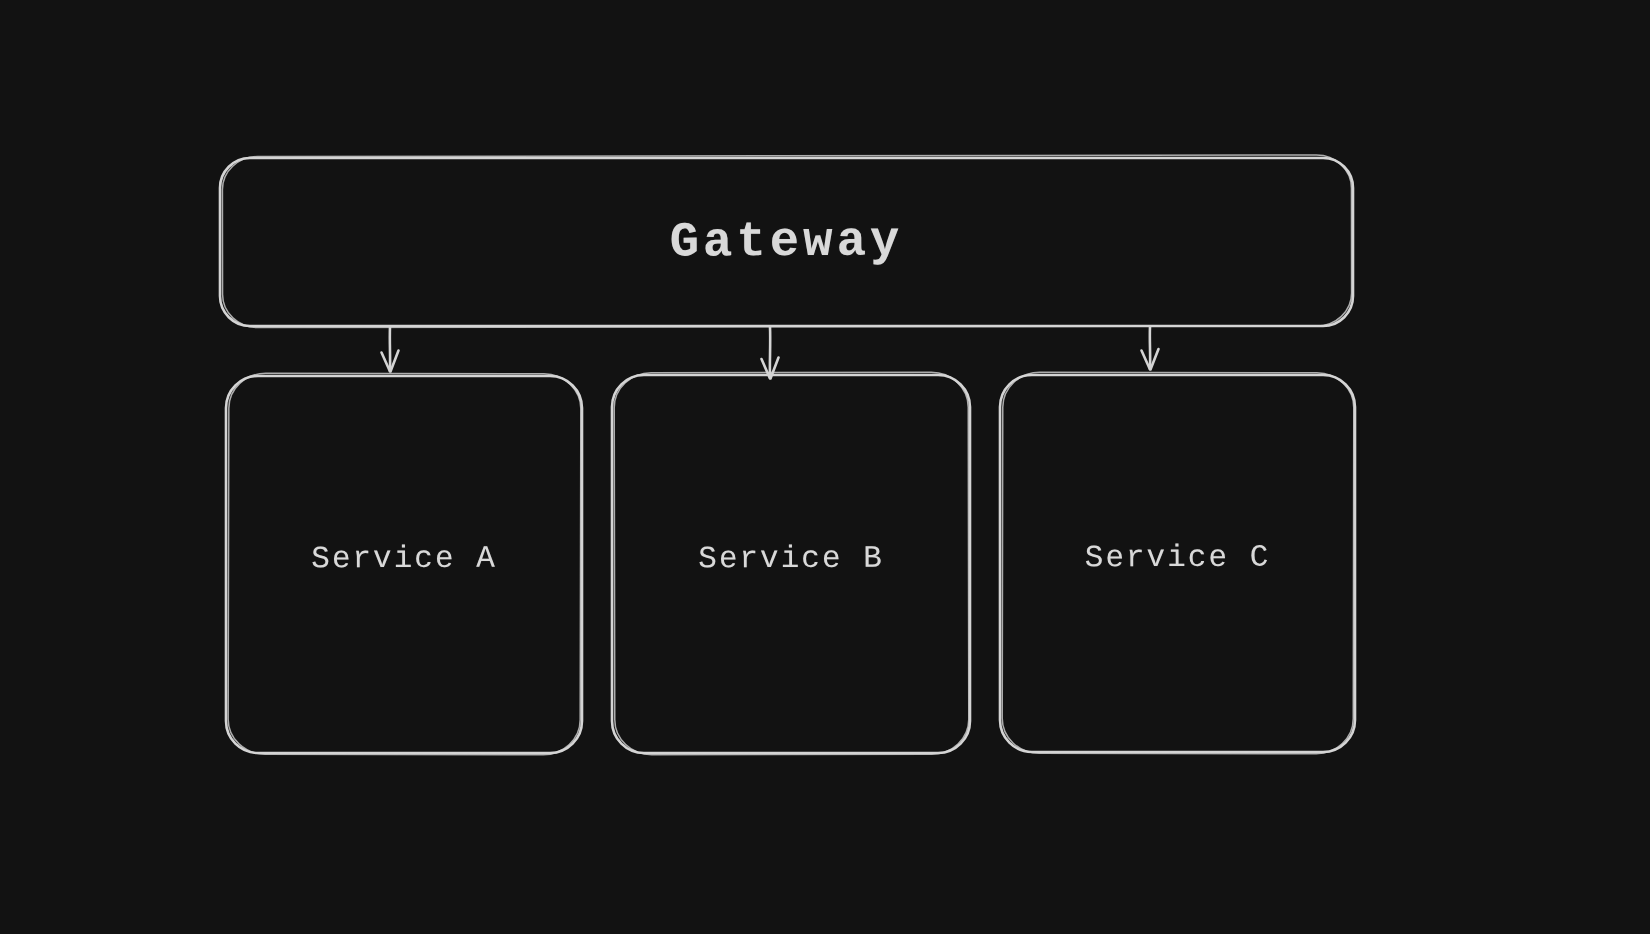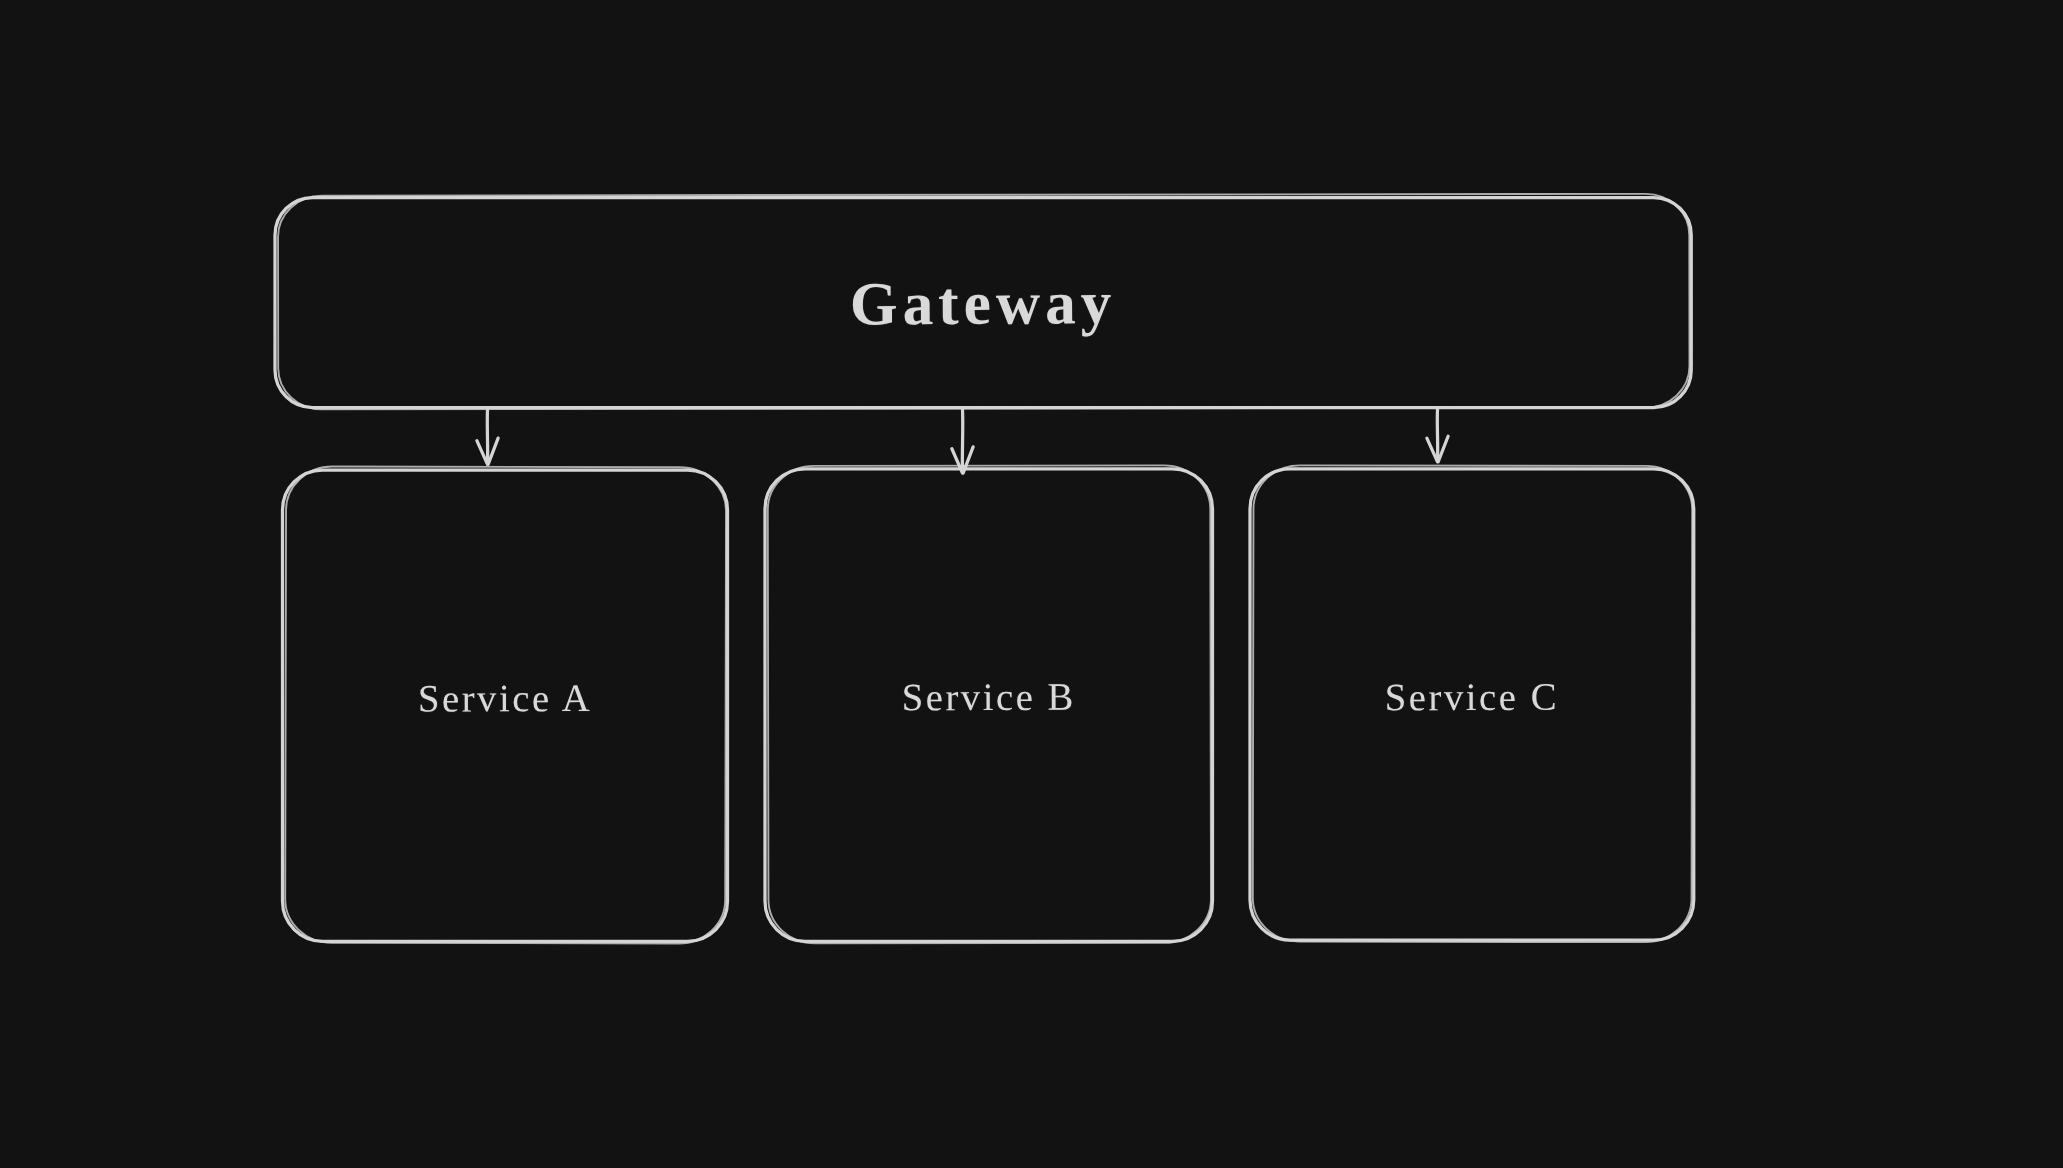--- a/index.html
+++ b/index.html
@@ -8,21 +8,21 @@
     --text-color: #d9d9d9;
   }
   * { box-sizing: border-box; }
   html, body { margin: 0; padding: 0; background: var(--canvas-bg); }
   .stage {
     position: relative;
     width: 1438px;
     height: 934px;
     background: var(--canvas-bg);
     overflow: hidden;
-    font-family: Liberation Serif, serif;
+    font-family: Liberation Mono, monospace;
   }
   .diagram-layer {
     position: absolute;
     left: 0; top: 0;
     width: 1650px;
     height: 934px;
     display: block;
   }
   .sketch {
     fill: none;

